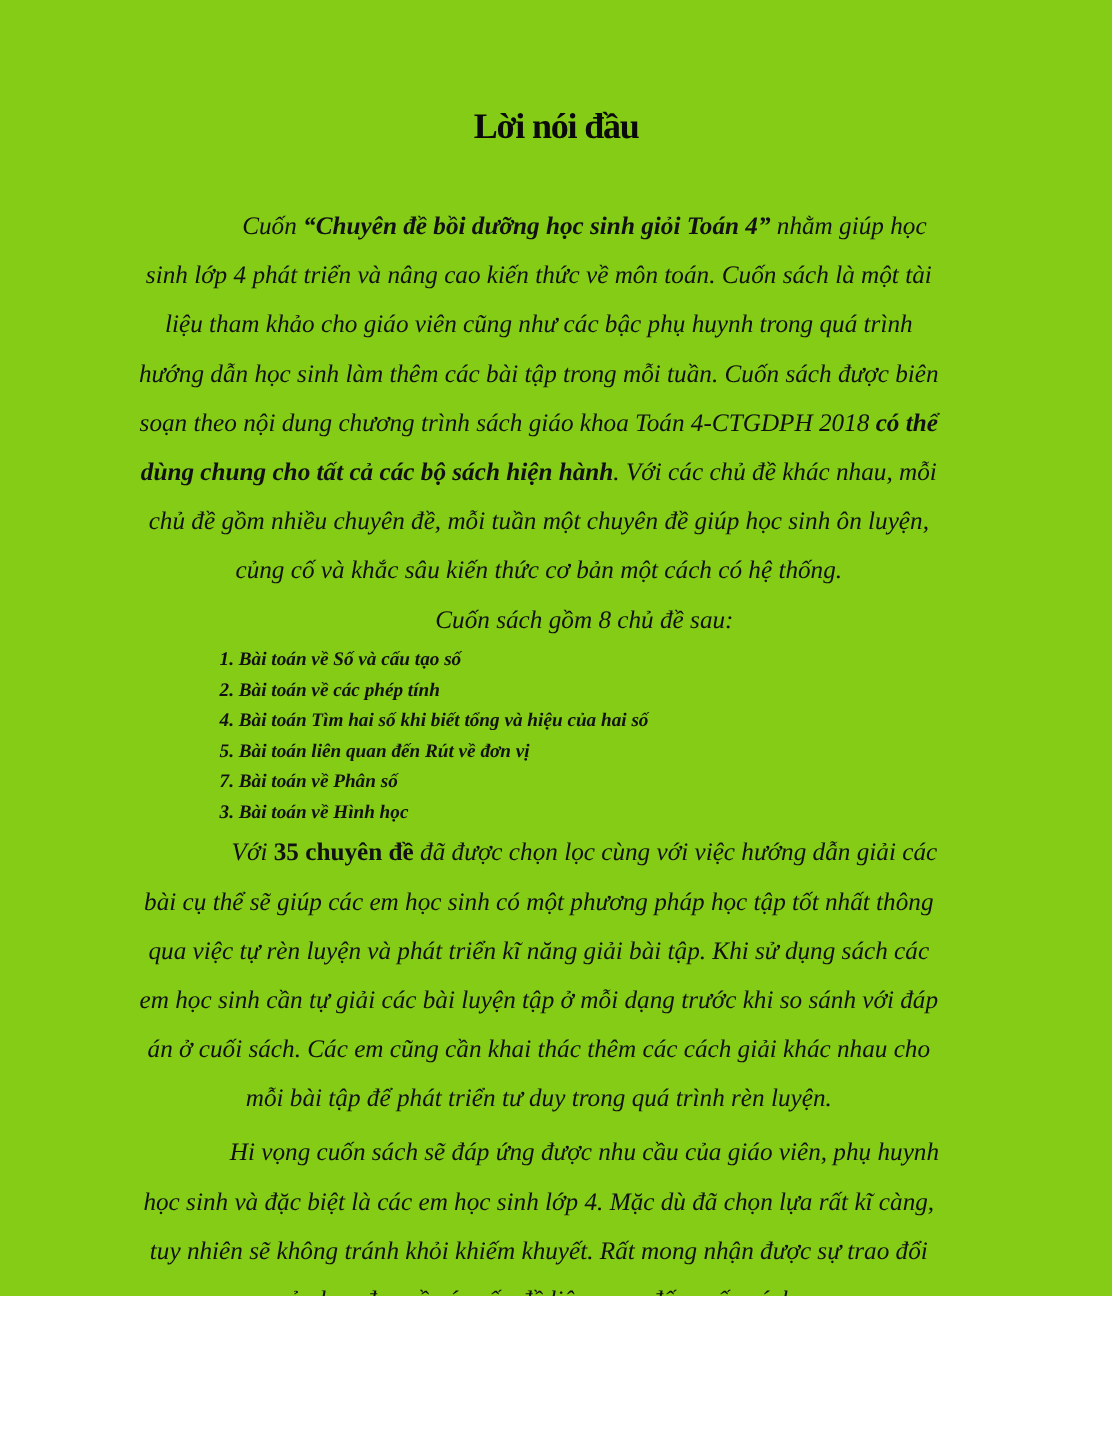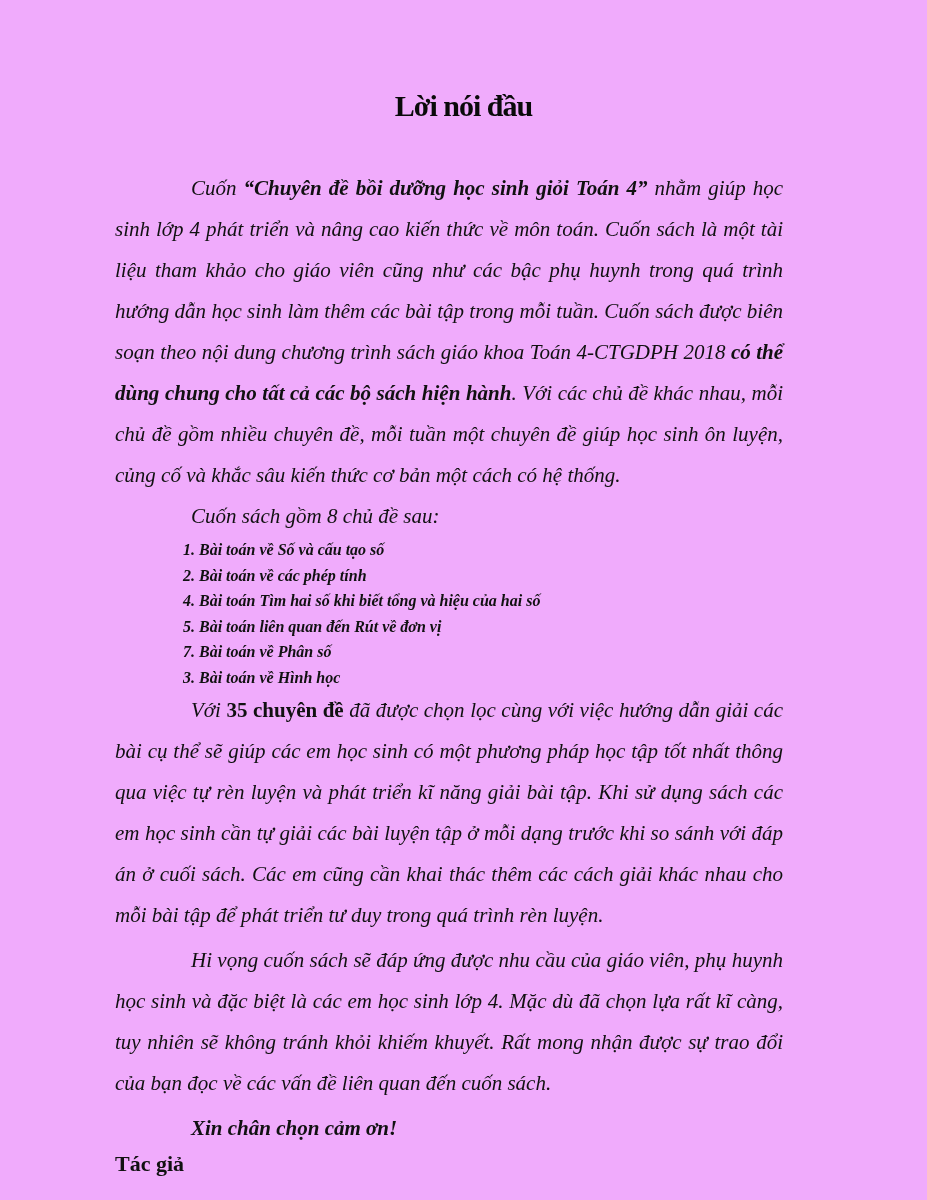--- a/index.html
+++ b/index.html
@@ -3,22 +3,22 @@
 <meta charset="utf-8">
 <style>
   html, body {
     margin: 0;
     padding: 0;
     background: #ffffff;
   }
   .page {
     position: relative;
     width: 927px;
-    height: 1200px;
-    background: #f0abfc;
+    height: 1080px;
+    background: #84cc16;
     color: #111111;
     font-family: "Liberation Serif", "DejaVu Serif", serif;
     font-style: italic;
     overflow: hidden;
   }
   .page-title {
     margin: 88px 0 0 0;
     font-style: normal;
     font-weight: bold;
     font-size: 30px;
@@ -32,21 +32,21 @@
     margin-left: 115px;
     width: 668px;
   }
   .para {
     margin: 0;
     font-size: 21px;
     line-height: 41px;
     color: #111111;
   }
   .justify { text-align: justify; }
-  .indent  { text-indent: 76px; }
+  .indent  { text-indent: 76px; text-align: center; }
   .first-para { margin-top: 44px; }
   .bold-seg { font-weight: bold; }
   .bold-upright { font-weight: bold; font-style: normal; }
   .topic-list {
     margin-left: 68px;
     font-weight: bold;
     font-size: 16px;
     line-height: 25.5px;
   }
   .topic { white-space: nowrap; }

